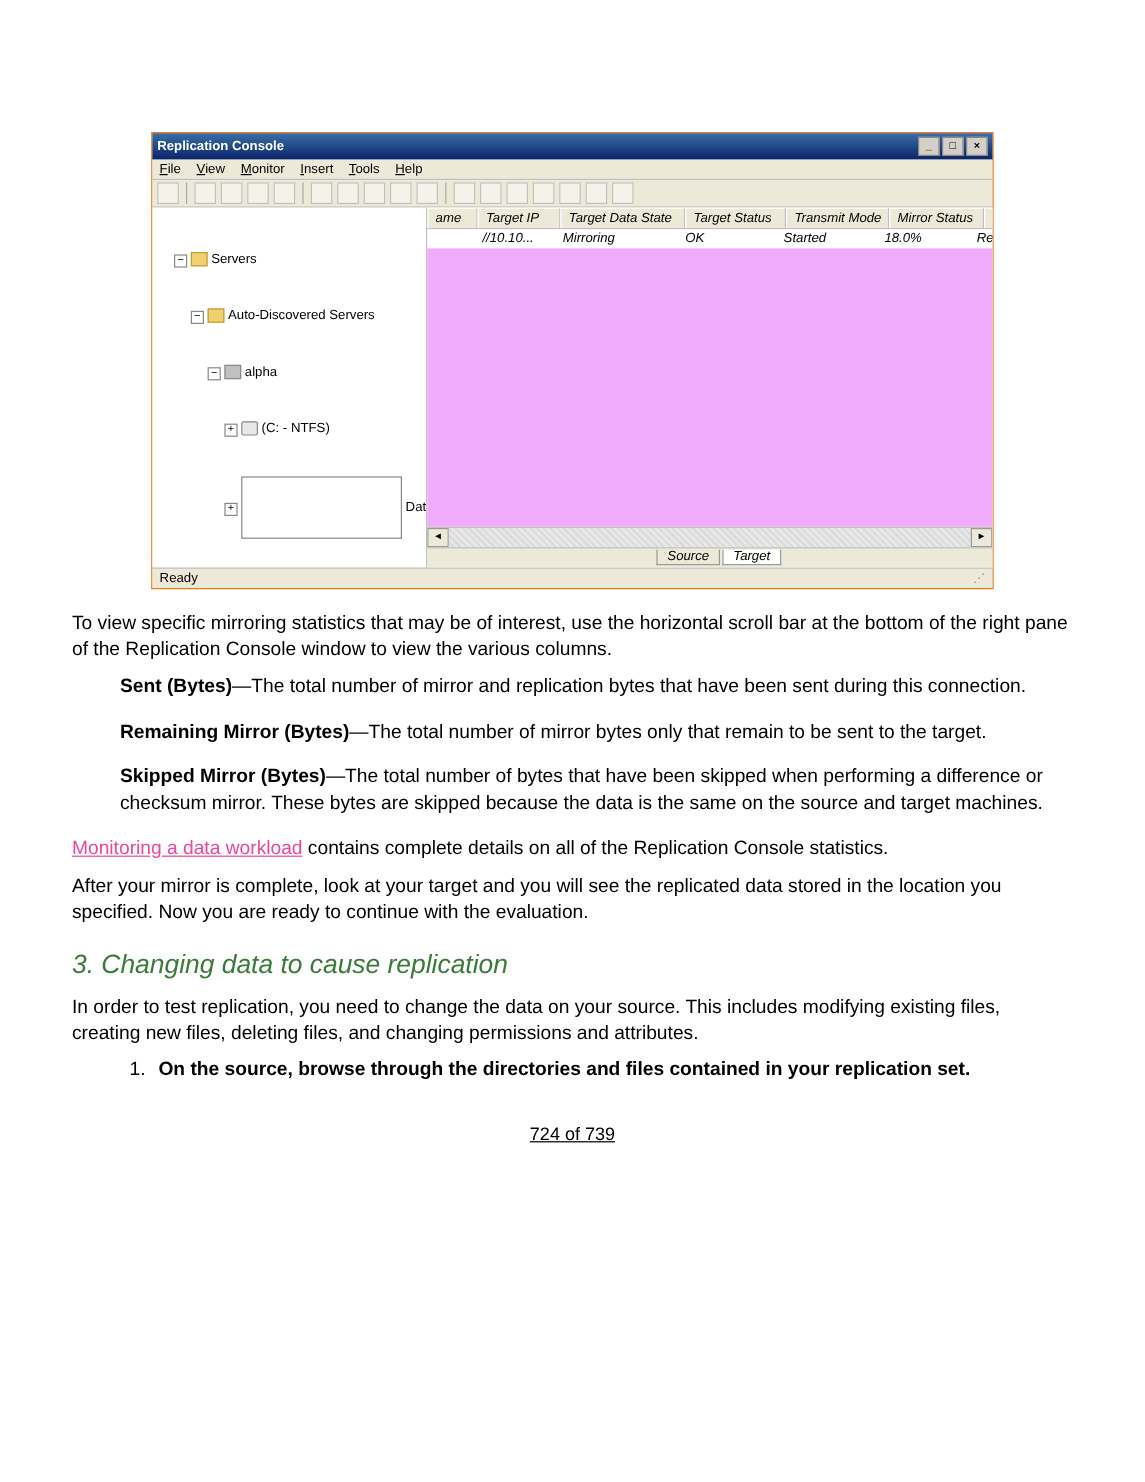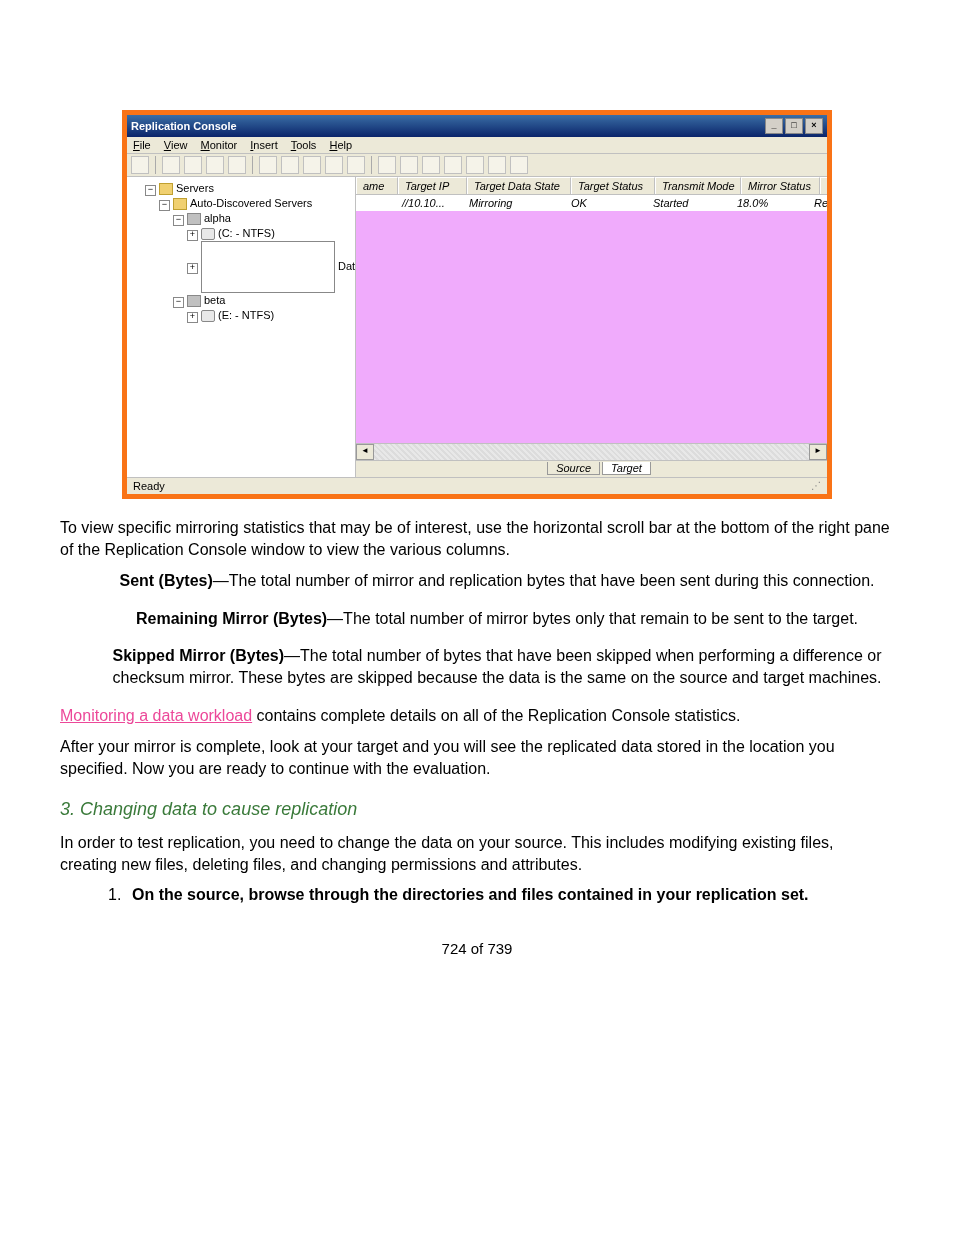--- a/index.html
+++ b/index.html
@@ -11,21 +11,21 @@
     background: #fff;
     width: 954px;
   }
   .page {
     padding: 0 60px 40px 60px;
   }
   
   .win {
     margin: 110px auto 18px auto;
     width: 700px;
-    border: 5px solid #f97316;
+    border: 1px solid #f97316;
     background: #ece9d8;
     font-family: Tahoma, sans-serif;
     font-size: 11px;
     color: #000;
   }
   .titlebar {
     background: linear-gradient(#3a6ea5,#0a246a);
     color: #fff;
     padding: 2px 4px;
     font-weight: bold;
@@ -85,21 +85,21 @@
     background: #fff;
     height: 300px;
   }
   .tree-pane {
     width: 220px;
     border-right: 1px solid #c0c0c0;
     padding: 4px;
     overflow: hidden;
   }
   .tree ul { list-style: none; margin: 0; padding-left: 14px; }
-  .tree li { white-space: nowrap; line-height: 15px; }
+  .tree li { white-space: nowrap; line-height: 15px; margin-top: 32px; }
   .tree .toggle {
     display: inline-block;
     width: 9px;
     height: 9px;
     border: 1px solid #888;
     text-align: center;
     line-height: 7px;
     font-size: 9px;
     margin-right: 3px;
     background: #fff;
@@ -202,45 +202,46 @@
   }
 
   
   .doc p {
     margin: 10px 0;
     line-height: 1.35;
   }
   .def-list {
     padding-left: 40px;
   }
-  .def-list p { margin: 8px 0 16px 0; text-align: center; }
+  .def-list p { margin: 8px 0 16px 0; }
   .link {
     color: #ec4899;
     text-decoration: underline;
     cursor: pointer;
   }
   .heading3 {
     color: #3a7a3a;
     font-style: italic;
-    font-size: 18px;
+    font-size: 22px;
     margin: 20px 0 12px 0;
   }
   .ol {
     padding-left: 48px;
   }
   .ol .item {
     display: flex;
     margin: 8px 0;
   }
   .ol .num { flex: 0 0 24px; }
   .ol .txt { flex: 1; font-weight: bold; }
   .pagenum {
     text-align: center;
     margin-top: 36px;
     font-size: 15px;
+    text-decoration: underline;
   }
 </style>
 </head>
 <body>
 
 <div class="page">
 
   <div class="win">
     <div class="titlebar">
       <span>Replication Console</span>

